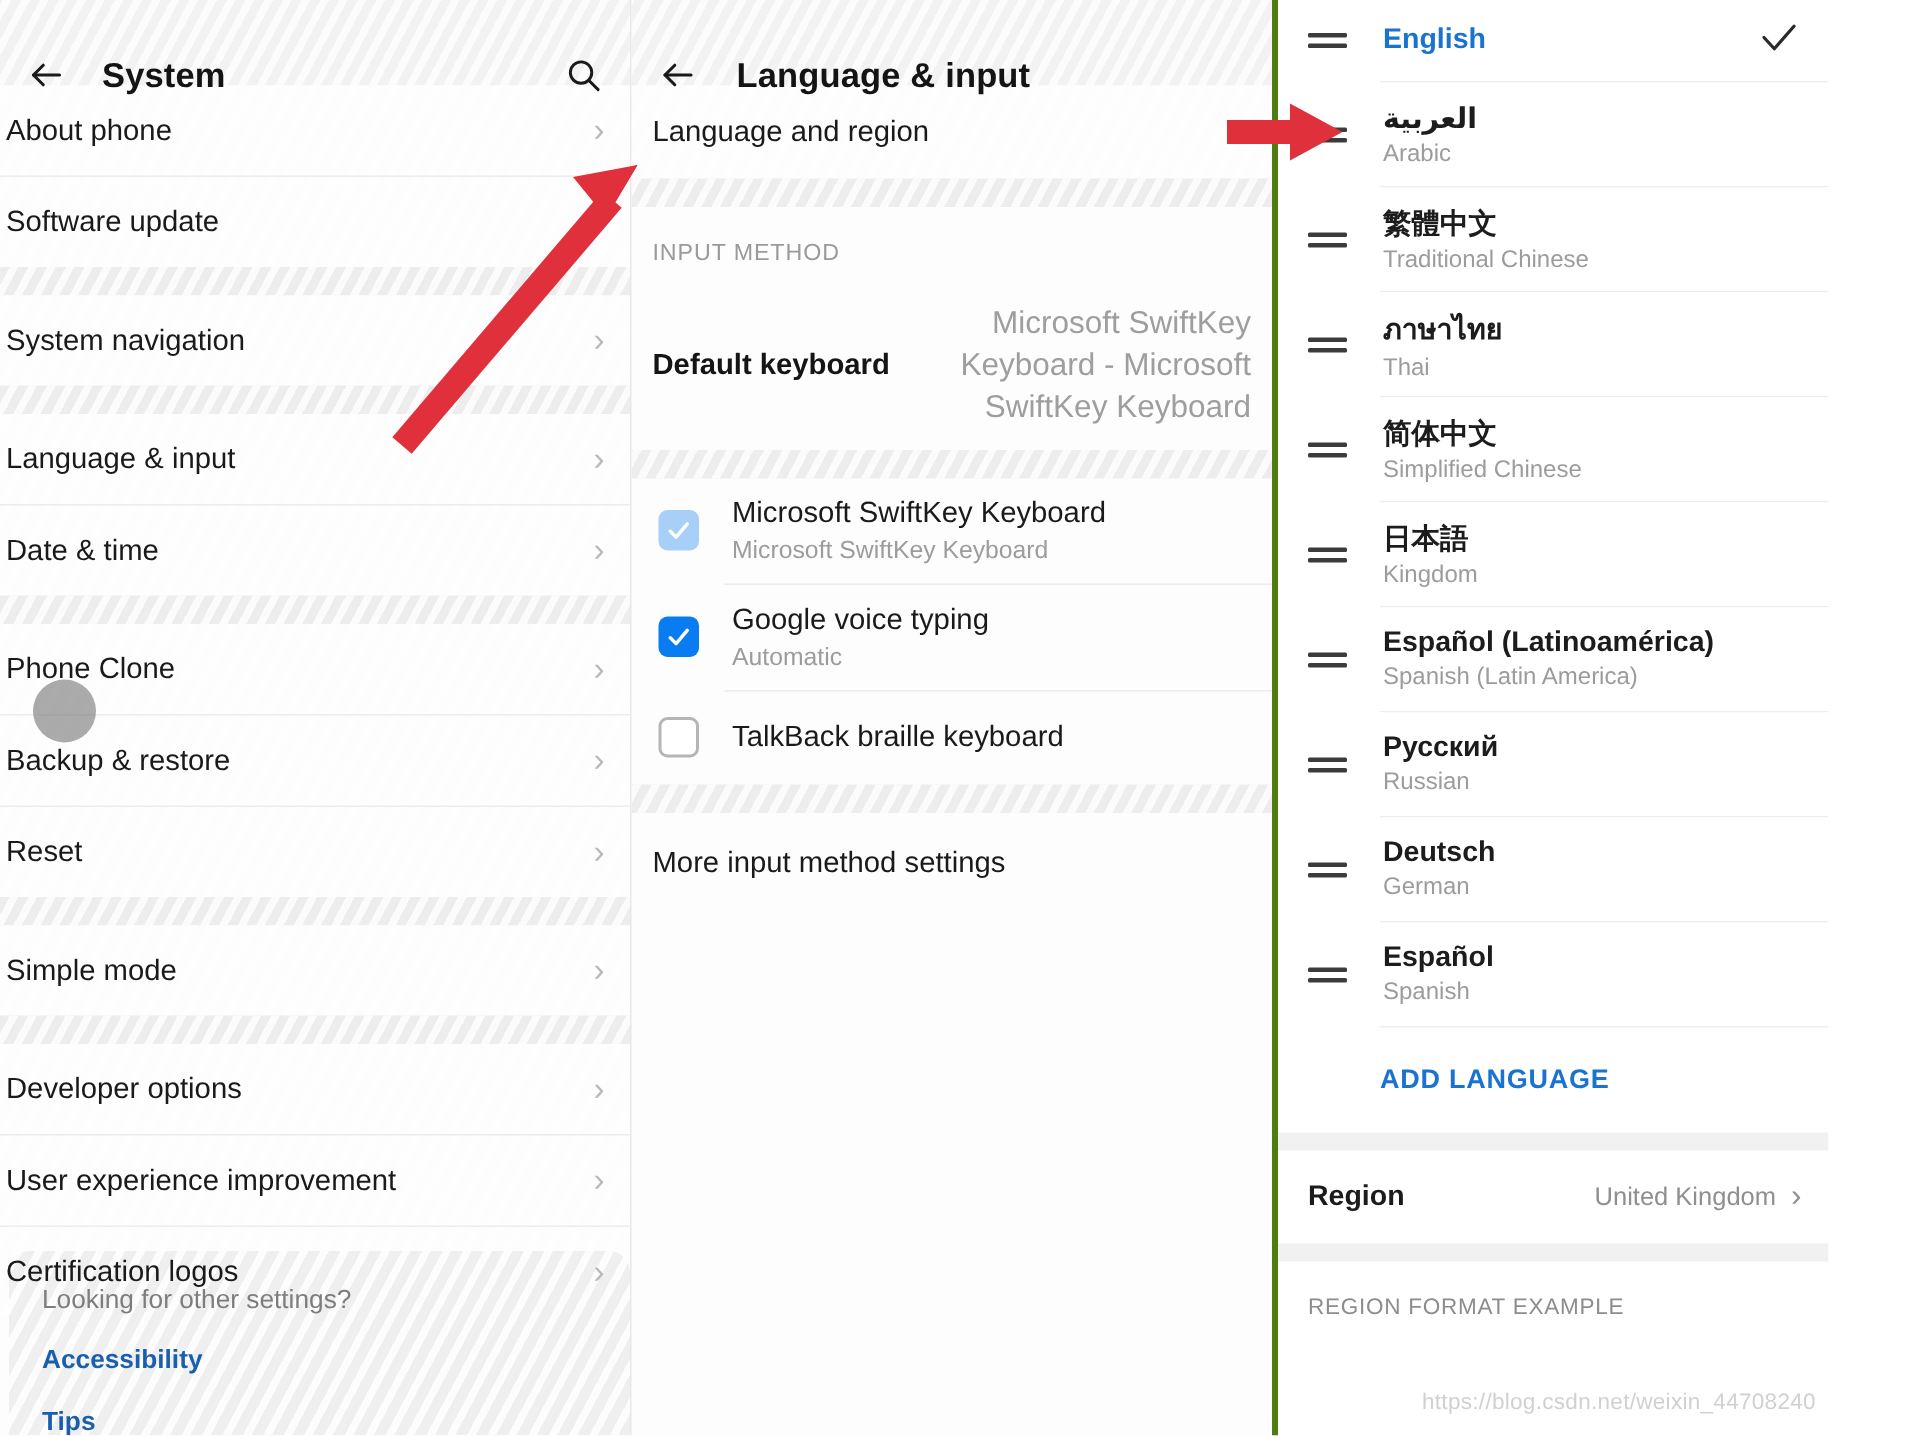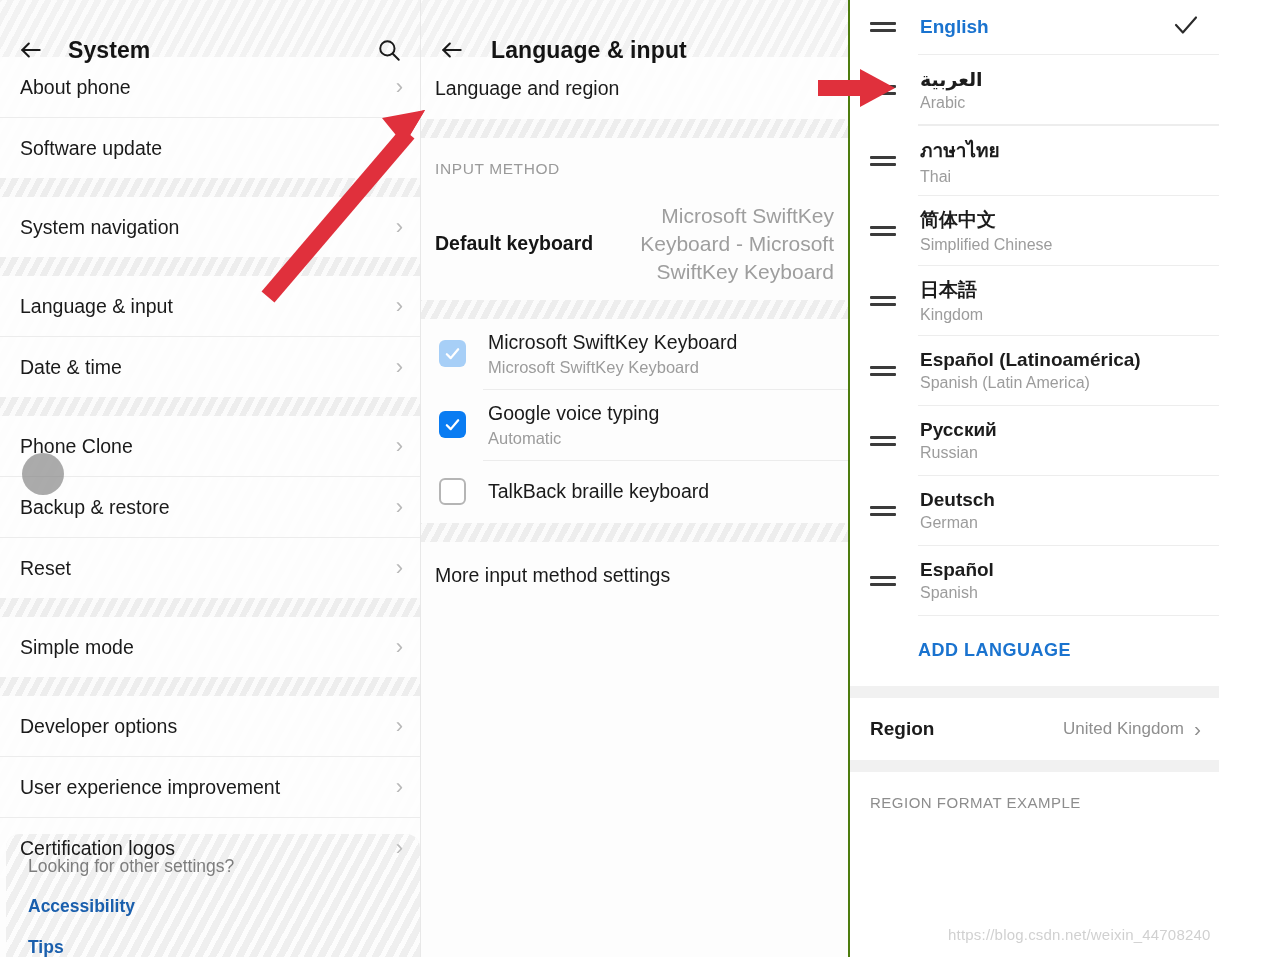--- a/index.html
+++ b/index.html
@@ -23,21 +23,21 @@
        rgba(255,255,255,0) 0px,
        rgba(255,255,255,0) 7px,
        rgba(255,255,255,0.85) 7px,
        rgba(255,255,255,0.85) 12px);
   }
 
   
   .panel { position: relative; height: 957px; overflow: hidden; background:#fdfdfd; }
   #panel-left   { width: 420px; }
   #panel-mid    { width: 428px; border-left: 1px solid #e8e8e8; }
-  #panel-right  { width: 371px; border-left: 2px solid #4d7c0f; background:#ffffff; }
+  #panel-right  { width: 371px; border-left: 4px solid #4d7c0f; background:#ffffff; }
 
   
   .appbar {
     position: relative;
     height: 57px;
     background: #f2f2f2;
     display: flex;
     align-items: center;
     padding: 0 14px;
   }
@@ -90,21 +90,21 @@
        rgba(255,255,255,0.55) 12px);
     pointer-events:none;
   }
   .row > * { position: relative; z-index: 2; }
 
   .row-label {
     font-size: 19.5px;
     color: #1a1a1a;
     white-space: nowrap;
   }
-  #panel-left .row-label { padding-left: 20px; }
+  #panel-left .row-label { padding-left: 4px; }
   #panel-mid  .row-label { padding-left: 14px; }
 
   .chev {
     margin-left: auto;
     color: #b9b9b9;
     font-size: 22px;
     line-height: 1;
     font-weight: 300;
   }
   .hairline {
@@ -434,20 +434,30 @@
           <div class="bar"></div>
           <div class="bar"></div>
         </div>
       <div class="lang-texts">
         <span class="lang-native">العربية</span>
         <span class="lang-en">Arabic</span>
       </div>
     </div>
     <div class="lang-div"></div>
 
+    <div class="lang-item">
+      <div class="handle">
+          <div class="bar"></div>
+          <div class="bar"></div>
+        </div>
+      <div class="lang-texts">
+        <span class="lang-native">繁體中文</span>
+        <span class="lang-en">Traditional Chinese</span>
+      </div>
+    </div>
     <div class="lang-div"></div>
 
     <div class="lang-item">
       <div class="handle">
           <div class="bar"></div>
           <div class="bar"></div>
         </div>
       <div class="lang-texts">
         <span class="lang-native">ภาษาไทย</span>
         <span class="lang-en">Thai</span>

